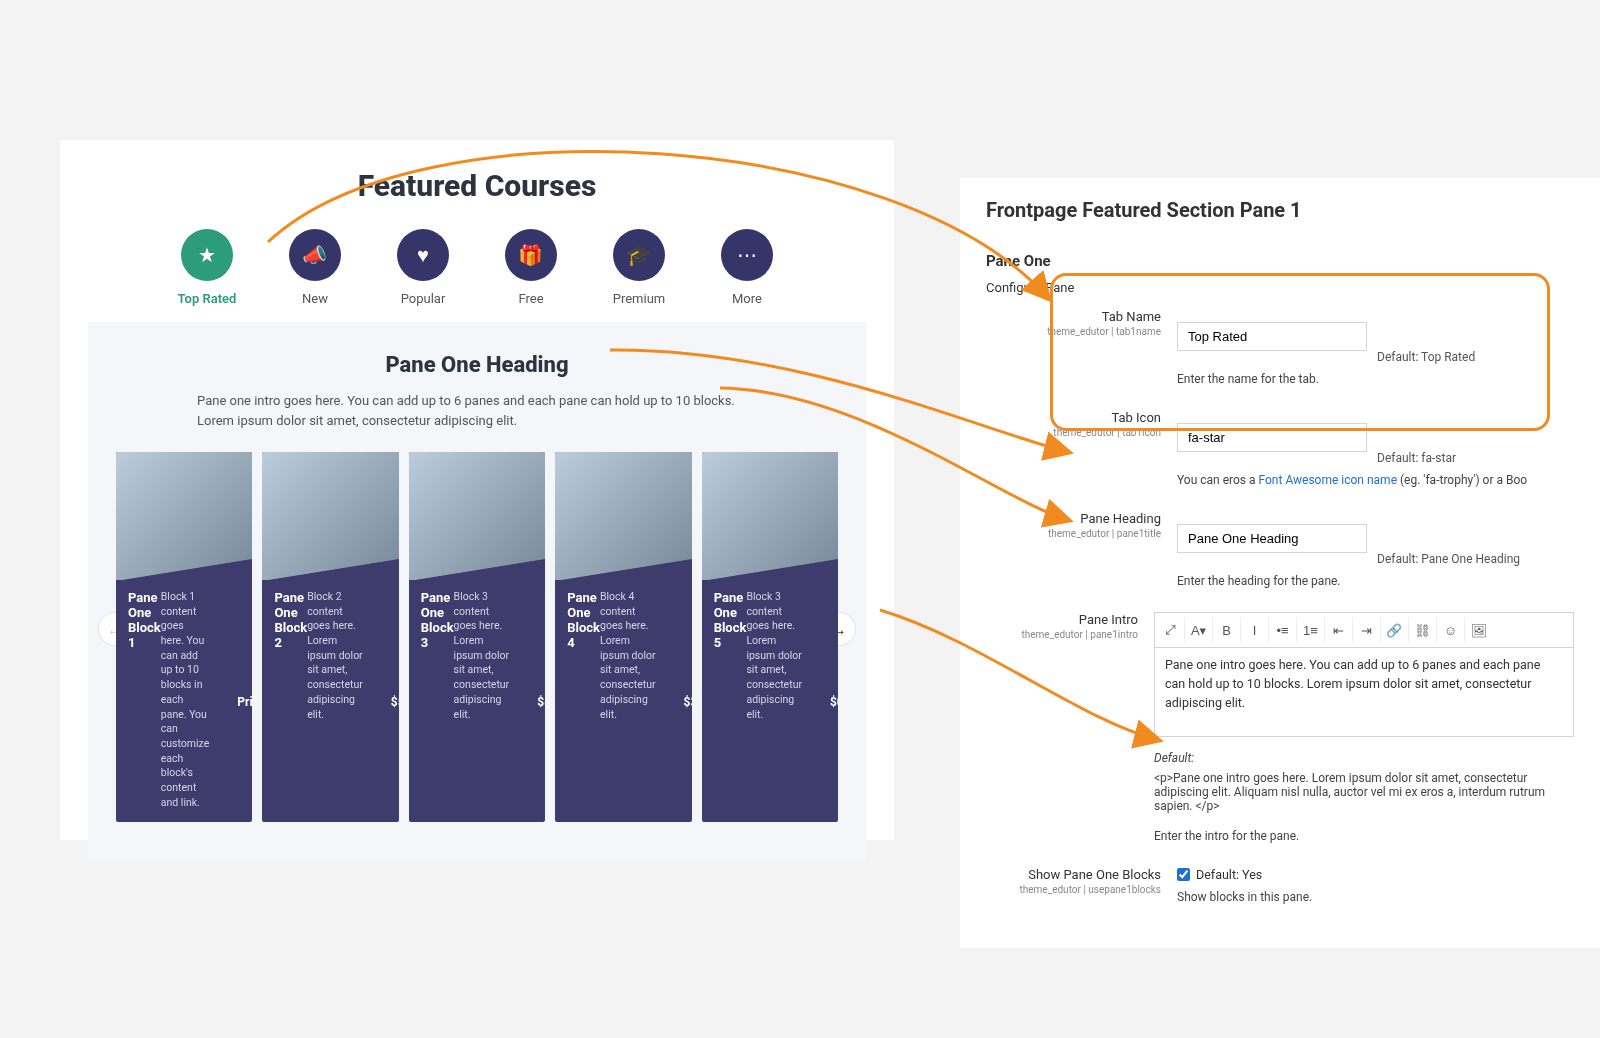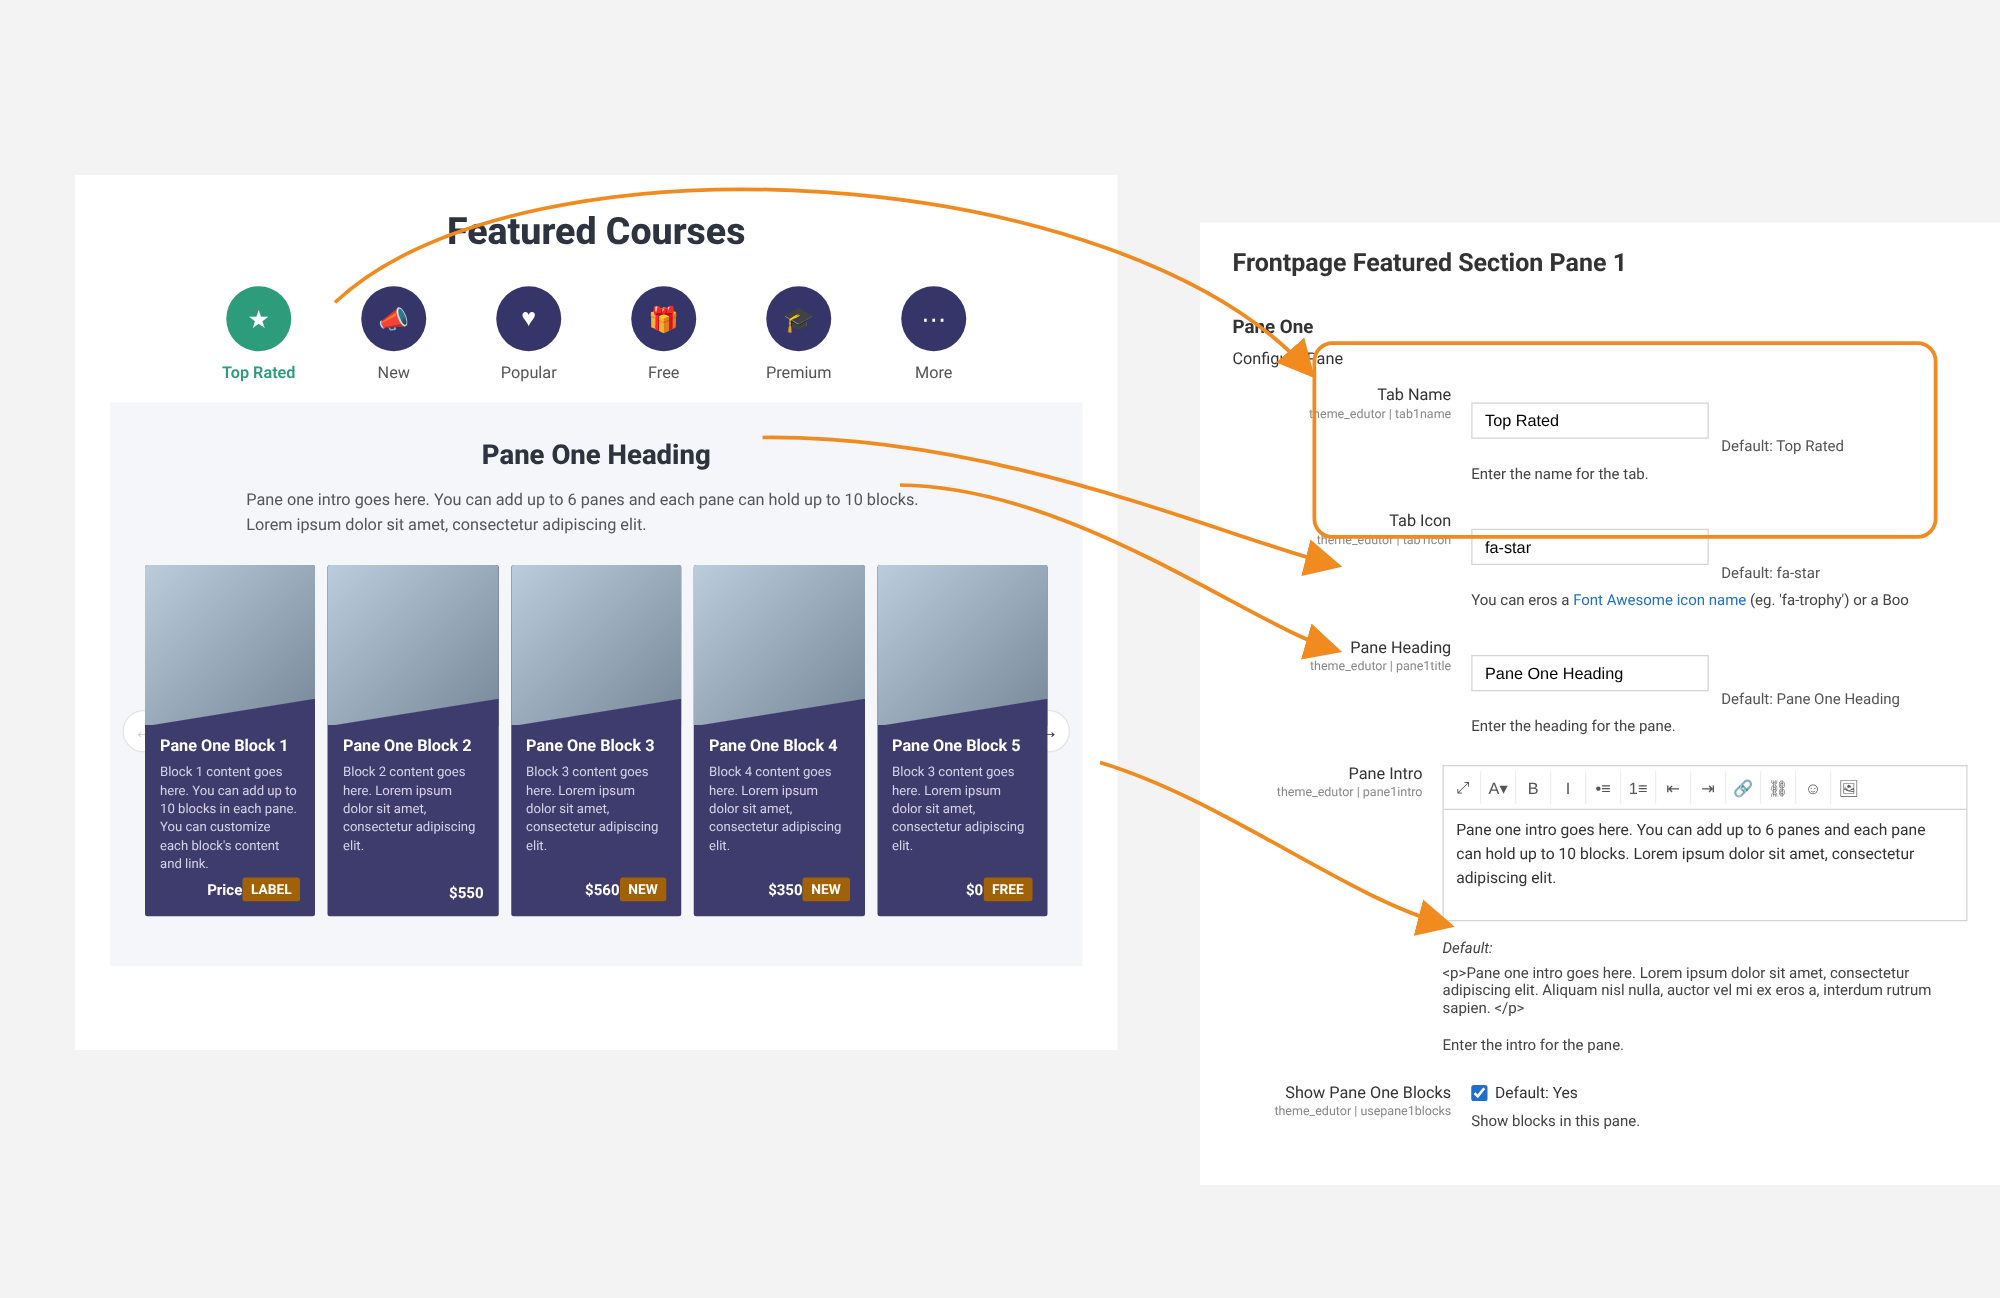--- a/index.html
+++ b/index.html
@@ -56,21 +56,21 @@
     overflow: hidden; display: flex; flex-direction: column;
   }
   .block-img {
     height: 128px; background: linear-gradient(135deg,#bcd 0%, #789 100%);
     position: relative;
   }
   .block-img::after{
     content:""; position:absolute; bottom:-1px; left:0; right:0; height:22px;
     background: linear-gradient(to top left, #3e3c6c 49%, transparent 51%);
   }
-  .block-pad { padding: 10px 12px 12px; flex: 1; display:flex; flex-direction:column;}
+  .block-pad { padding: 10px 12px 12px; flex: 1; display:flex; flex-direction:row;}
   .block-title { font-size: 13px; font-weight: 700; margin-bottom: 6px;}
   .block-desc { font-size: 10.5px; line-height: 1.4; color: #d6d4e6; flex:1;}
   .block-foot { display:flex; justify-content:flex-end; align-items:center; margin-top: 3px; padding-left: 28px;}
   .block-price { font-size: 12px; font-weight: 700;}
   .block-badge {
     font-size: 11px; font-weight: 700; padding: 3px 7px; border-radius: 2px;
     background: #a16207; color:#fff;
   }
   .nav-arrow {
     position: absolute; top: 50%; width: 34px; height: 34px; border-radius: 50%;

